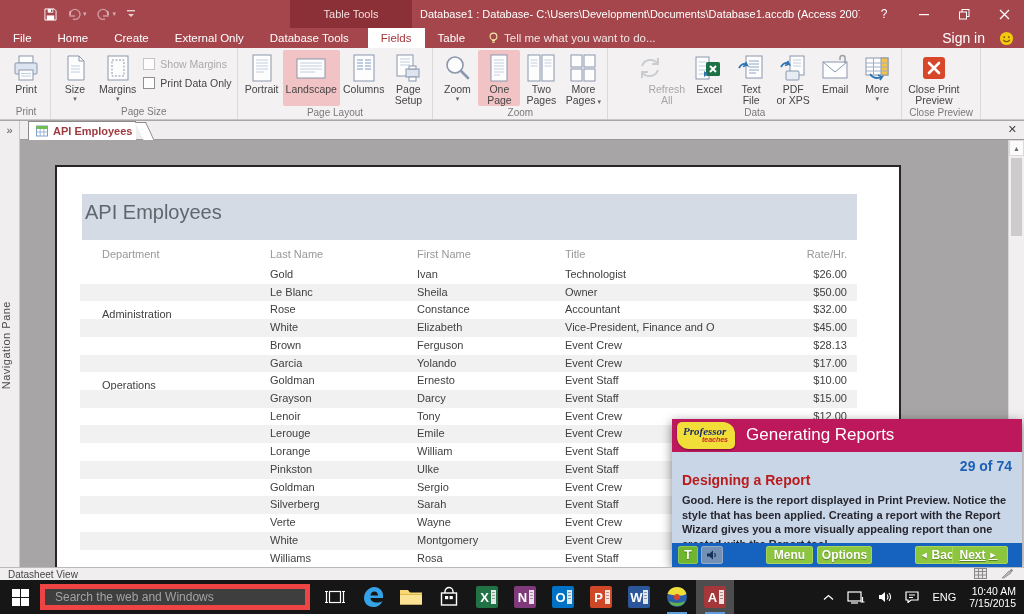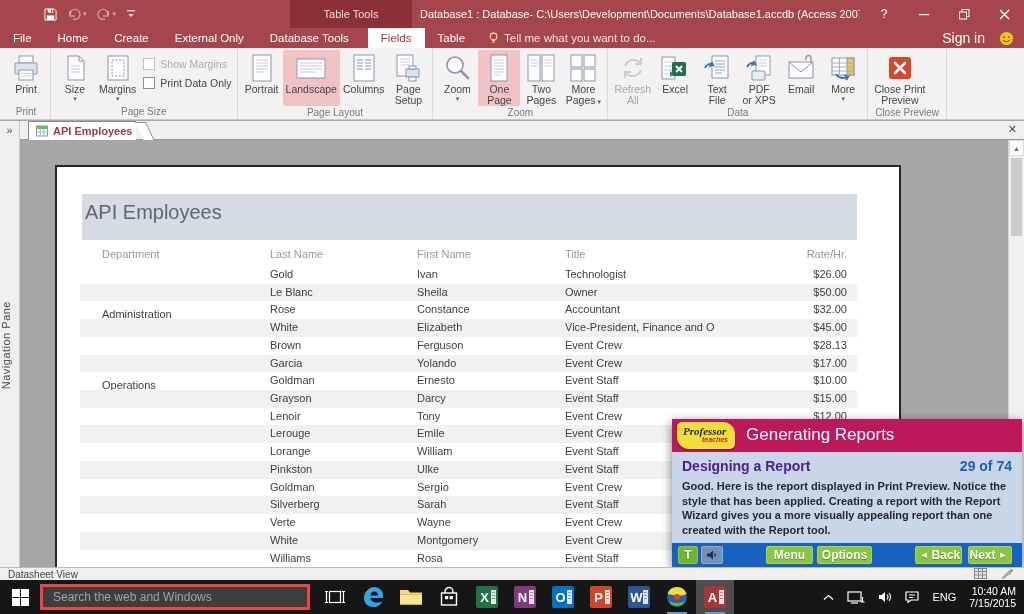--- a/index.html
+++ b/index.html
@@ -32,21 +32,21 @@
   #ribbon{position:absolute;left:0;top:48px;width:1024px;height:72px;background:#F3F1F2;
        border-bottom:1px solid #C9C6C7;display:flex;align-items:stretch;padding-left:2px;box-sizing:border-box;}
   .rgroup{display:flex;flex-direction:column;border-right:1px solid #DCD9DA;padding:0 3px;}
   .rgroup-content{flex:1;display:flex;align-items:stretch;padding-top:2px;}
   .rgroup-label{height:14px;line-height:14px;text-align:center;font-size:10px;color:#7A7A7A;white-space:nowrap;padding:0 4px;}
   .rbtn{display:flex;flex-direction:column;align-items:center;justify-content:flex-start;
         padding:2px 3px 0 3px;min-width:36px;border-radius:2px;cursor:default;}
   .rbtn-icon{height:32px;display:flex;align-items:center;justify-content:center;}
   .rbtn-label{font-size:10.5px;color:#464646;text-align:center;line-height:11px;white-space:nowrap;}
   .rbtn.selected{background:#F2C3C5;}
-  .rbtn.disabled .rbtn-label{color:#A8A6A6;}
+  .rbtn.disabled .rbtn-label{color:#A8A6A6;margin-left:34px;}
   .rbtn.disabled .rbtn-icon{opacity:.45;}
   .caret{font-size:7px;color:#666;line-height:8px;display:block;}
   .caret.inline{display:inline;margin-left:2px;}
   .rcheck-col{display:flex;flex-direction:column;justify-content:flex-start;gap:7px;padding:8px 2px 0 4px;}
   .rcheck{display:flex;align-items:center;gap:5px;font-size:10.5px;color:#464646;white-space:nowrap;}
   .rcheck .cbox{width:10px;height:10px;border:1px solid #8F8F8F;background:#FDFDFD;}
   .rcheck.disabled{color:#ABA9A9;}
   .rcheck.disabled .cbox{border-color:#C6C4C4;}
 
   
@@ -92,44 +92,44 @@
   #tutor{position:absolute;right:2px;top:419px;width:350px;height:148px;box-shadow:0 3px 10px rgba(0,0,0,.5);}
   #tutor-head{position:absolute;left:0;top:0;width:100%;height:34px;background:#be185d;}
   #pt-logo{position:absolute;left:5px;top:3px;width:58px;height:27px;background:#F2DE39;
        border-radius:5px 12px 5px 12px;box-shadow:0 1px 2px rgba(0,0,0,.4);overflow:hidden;}
   #pt-logo .l1{display:block;font-size:11px;font-weight:bold;font-style:italic;color:#1A2A6C;
        font-family:"Liberation Serif",serif;margin:4px 0 0 6px;line-height:10px;}
   #pt-logo .l2{display:block;font-size:7px;font-weight:bold;font-style:italic;color:#C52B28;
        text-align:right;margin-right:7px;line-height:8px;}
   #tutor-title{position:absolute;left:74px;top:6px;font-size:17px;color:#fff;}
   #tutor-body{position:absolute;left:0;top:33px;width:100%;height:91px;background:#C9D6E8;box-sizing:border-box;padding:6px 10px;}
-  #tutor-topic{font-size:14px;font-weight:bold;color:#4c1d95;float:left;}
+  #tutor-topic{font-size:14px;font-weight:bold;color:#b91c1c;float:left;margin-top:14px;}
   #tutor-progress{font-size:14px;font-weight:bold;color:#1D61B5;float:right;}
   #tutor-text{clear:both;padding-top:5px;font-size:11px;font-weight:bold;color:#26262E;line-height:1.32;}
   #tutor-foot{position:absolute;left:0;top:124px;width:100%;height:24px;background:#1563BE;}
   .tbtn{position:absolute;top:3px;height:18px;background:#8CC63F;border:1px solid #A6D45D;border-radius:2px;
        color:#fff;font-size:12px;font-weight:bold;display:flex;align-items:center;justify-content:center;
        text-shadow:0 1px 1px rgba(0,0,0,.35);box-sizing:border-box;}
   #tbtn-text{left:6px;width:20px;background:#6FB52F;border-color:#8CC64F;}
   #tbtn-audio{left:29px;width:22px;background:#7291B5;border-color:#93ABC8;}
   #tbtn-menu{left:94px;width:47px;}
   #tbtn-options{left:145px;width:55px;}
   #tbtn-back{left:243px;width:47px;}
-  #tbtn-next{left:296px;width:44px;}
+  #tbtn-next{left:280px;width:56px;text-decoration:underline;}
   .tbtn .arrow{font-size:9px;margin:0 3px;}
 
   
   #statusbar{position:absolute;left:0;top:567px;width:1024px;height:13px;background:#F0EEEF;border-top:1px solid #BBB9BA;box-sizing:border-box;}
   #status-text{position:absolute;left:8px;top:1px;font-size:10px;color:#444;}
   #status-views{position:absolute;right:10px;top:0;display:flex;gap:14px;}
 
   
   #taskbar{position:absolute;left:0;top:580px;width:1024px;height:34px;background:#161616;display:flex;align-items:stretch;}
   #start-btn{width:40px;display:flex;align-items:center;justify-content:center;}
-  #tb-search{width:270px;margin:4px 6px 4px 0;background:#3E3E3E;border:3px solid #ef4444;
+  #tb-search{width:270px;margin:4px 6px 4px 0;background:#3E3E3E;border:5px solid #ef4444;
        display:flex;align-items:center;padding-left:10px;font-size:12px;color:#A3A3A3;box-sizing:border-box;white-space:nowrap;overflow:hidden;}
   .tb-slot{width:38px;display:flex;align-items:center;justify-content:center;position:relative;}
   .tb-slot.focused{background:#4D4D4D;}
   .tb-slot .indicator{position:absolute;bottom:0;left:9px;right:9px;height:2px;background:#5F9EDC;}
   .office-ic{width:22px;height:22px;border-radius:2px;display:flex;align-items:center;justify-content:center;
        color:#fff;font-size:13px;font-weight:bold;position:relative;}
   .office-ic .pg{position:absolute;right:2px;top:4px;width:5px;height:14px;background:rgba(255,255,255,.85);}
   .office-ic .pg i{display:block;height:1px;background:rgba(0,0,0,.35);margin:2px 1px 0 1px;}
   #tray{margin-left:auto;display:flex;align-items:center;gap:13px;padding-right:8px;}
   .tray-ic{display:flex;align-items:center;justify-content:center;}

